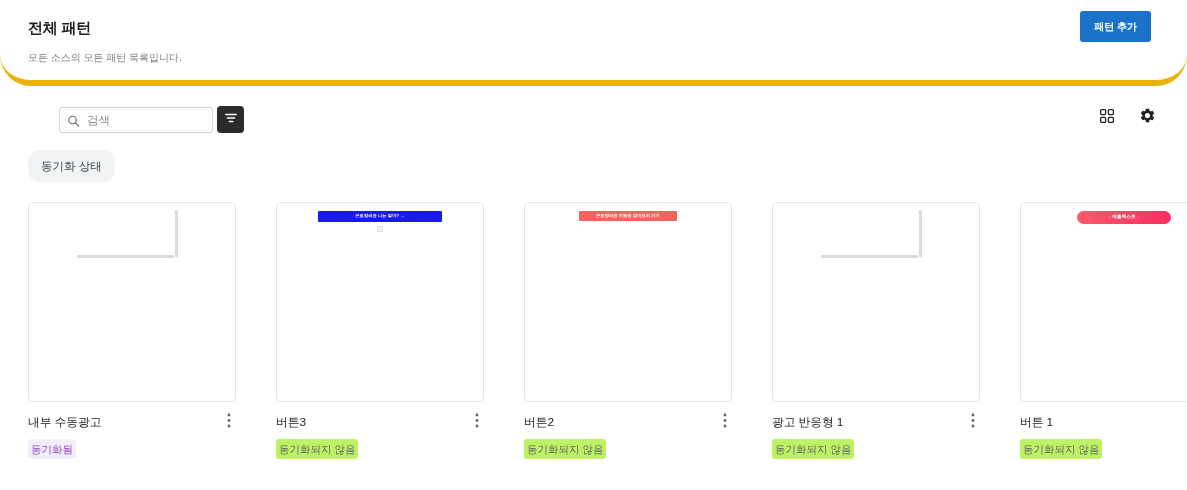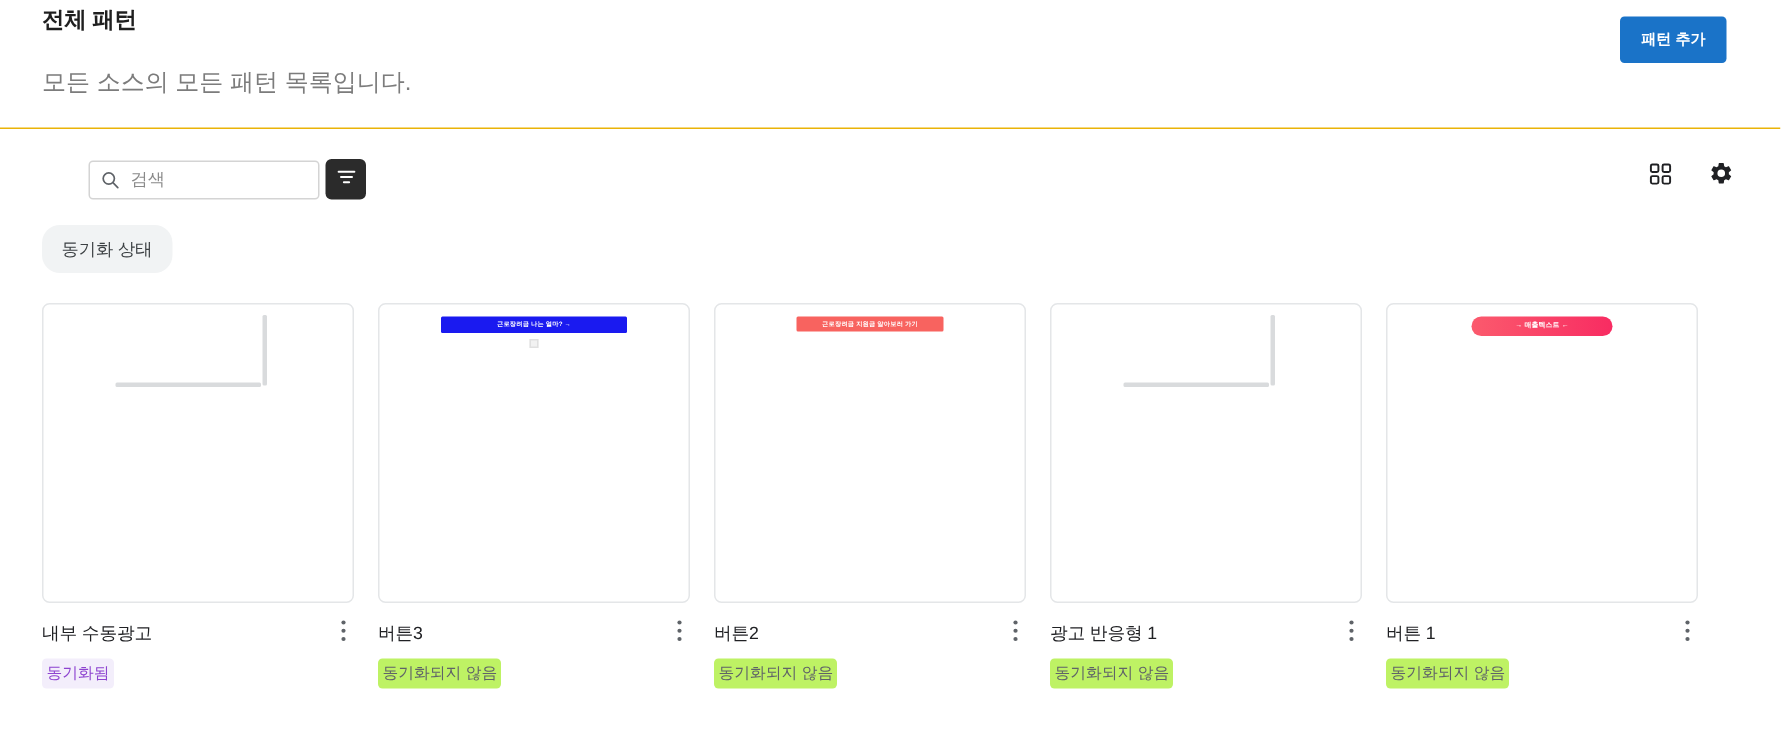--- a/index.html
+++ b/index.html
@@ -8,34 +8,35 @@
     height: 490px;
     background: #ffffff;
     font-family: "Liberation Sans", "DejaVu Sans", sans-serif;
     color: #202124;
     overflow: hidden;
   }
 
   
   .page-header {
     position: relative;
-    padding: 4px 28px 16px 28px;
-    border-bottom: 1px solid #eab308;
+    padding: 18px 28px 16px 28px;
+    border-bottom: 6px solid #eab308;
     height: 86px;
+    border-radius: 31px;
   }
   .page-title {
     font-size: 15px;
     font-weight: bold;
     letter-spacing: -0.2px;
     color: #1f1f1f;
     line-height: 20px;
   }
   .page-subtitle {
-    margin-top: 24px;
-    font-size: 16px;
+    margin-top: 12px;
+    font-size: 10px;
     color: #7c7c7c;
     line-height: 15px;
   }
   .add-pattern-button {
     position: absolute;
     top: 11px;
     right: 36px;
     background: #1a73c8;
     color: #ffffff;
     border: none;
@@ -141,21 +142,21 @@
     font-size: 11.5px;
     color: #3c4043;
     cursor: pointer;
     white-space: nowrap;
   }
 
   
   .card-grid {
     padding: 20px 28px 0 28px;
     display: flex;
-    gap: 16px;
+    gap: 40px;
   }
   .pattern-card { width: 208px; }
 
   .card-preview {
     width: 208px;
     height: 200px;
     border: 1px solid #e4e6e8;
     border-radius: 5px;
     background: #ffffff;
     position: relative;

